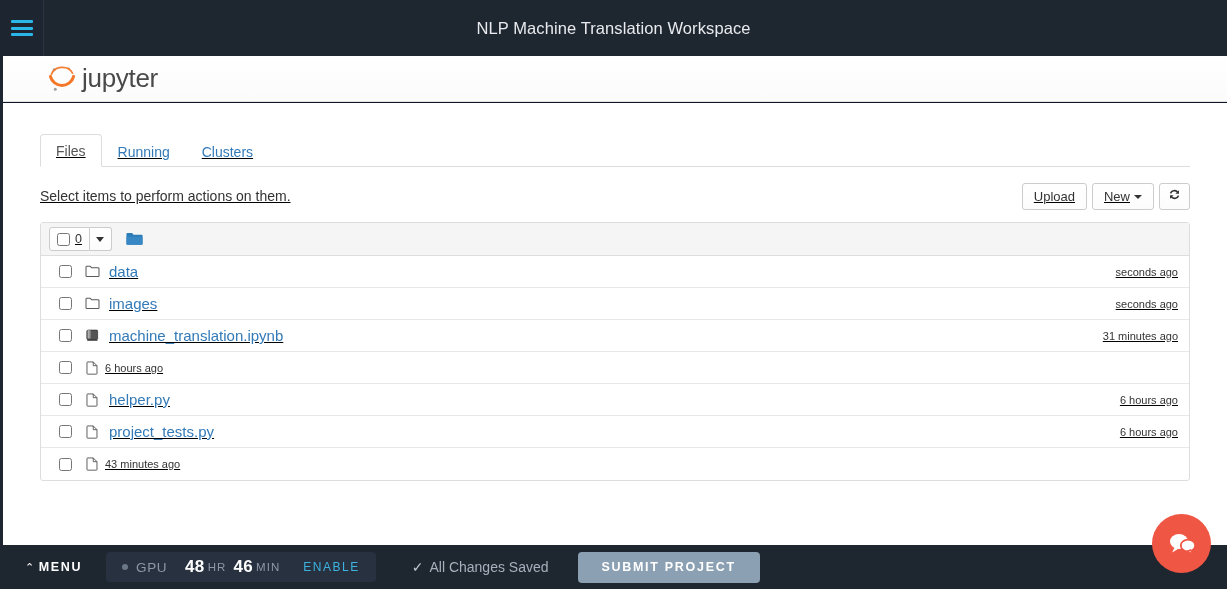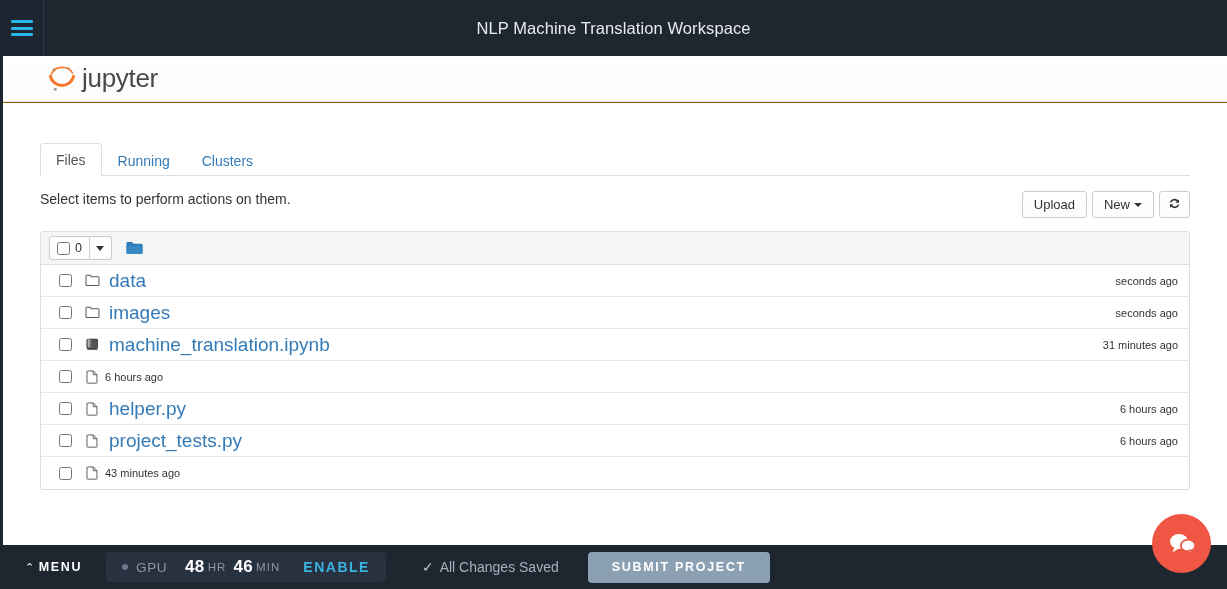--- a/index.html
+++ b/index.html
@@ -7,21 +7,21 @@
   html, body {
     margin: 0; padding: 0;
     width: 1227px; height: 589px;
     overflow: hidden;
     font-family: "Liberation Sans", sans-serif;
     background: #ffffff;
   }
   #app {
     position: relative;
     width: 1227px; height: 589px;
-    background: #a16207;
+    background: #0f172a;
   }
 
   
   .left-rail {
     position: absolute;
     left: 0; top: 0;
     width: 3px; height: 589px;
     background: #1d2531;
     z-index: 6;
   }
@@ -92,22 +92,23 @@
   .content {
     position: absolute;
     left: 3px; top: 103px;
     width: 1224px;
     height: 442px;
     background: #ffffff;
     overflow: hidden;
   }
   .inner {
     width: 1150px;
-    margin: 9px auto;
+    margin: 0 auto;
     padding-top: 32px;
+    text-decoration: underline;
   }
 
   
   .tabs {
     display: flex;
     border-bottom: 1px solid #dddddd;
     height: 32px;
     align-items: flex-end;
     padding-left: 0;
   }
@@ -126,21 +127,21 @@
     color: #555555;
     background: #ffffff;
     border: 1px solid #dddddd;
     border-bottom: 1px solid #ffffff;
     cursor: default;
   }
 
   
   .action-row {
     display: flex;
-    align-items: flex-start;
+    align-items: center;
     justify-content: space-between;
     margin-top: 15px;
     height: 28px;
   }
   .hint-text {
     font-size: 14px;
     color: #333333;
   }
   .btn-group { display: flex; }
   .btn {
@@ -242,21 +243,21 @@
     cursor: pointer;
   }
   .row:last-child { border-bottom: none; }
   .row-check { margin: 0 0 0 0; width: 13px; height: 13px; }
   .row-icon {
     width: 20px;
     margin-left: 13px;
     display: flex; align-items: center; justify-content: flex-start;
   }
   .row-name {
-    font-size: 19px;
+    font-size: 15px;
     color: #337ab7;
     margin-left: 4px;
     flex: 1;
     white-space: nowrap;
   }
   .row-time {
     font-size: 11px;
     color: #333333;
     white-space: nowrap;
   }
@@ -316,22 +317,22 @@
   }
   .gpu-unit {
     color: #8d97a5;
     font-size: 11.5px;
     letter-spacing: 1.1px;
     margin: 0 7px 0 3px;
     text-align: center;
   }
   .gpu-enable {
     color: #3cb3e0;
-    font-size: 14px;
-    font-weight: bold;
+    font-size: 12px;
+    font-weight: normal;
     letter-spacing: 1.5px;
     margin-left: 16px;
     cursor: pointer;
   }
   .saved {
     margin-left: 36px;
     color: #a7b0bd;
     font-size: 14px;
     display: flex; align-items: center;
   }

